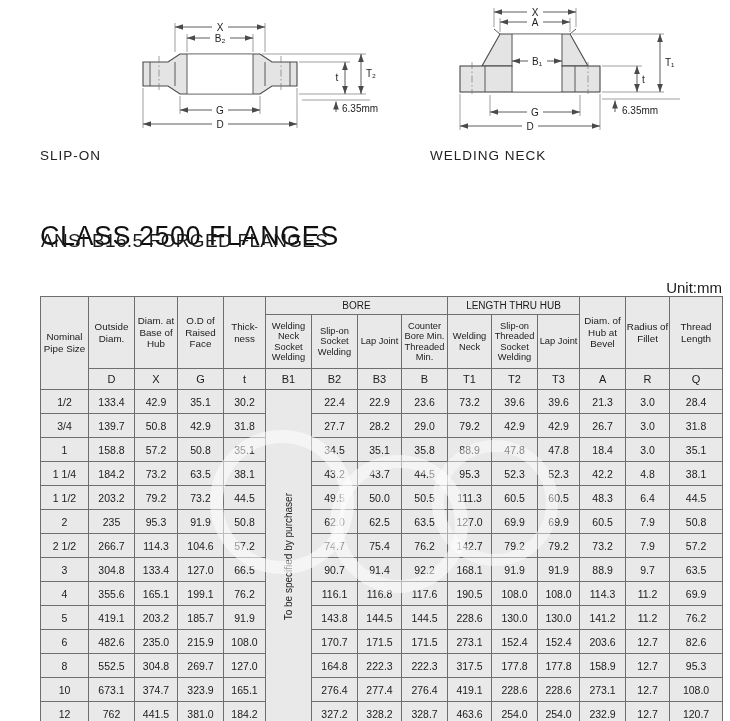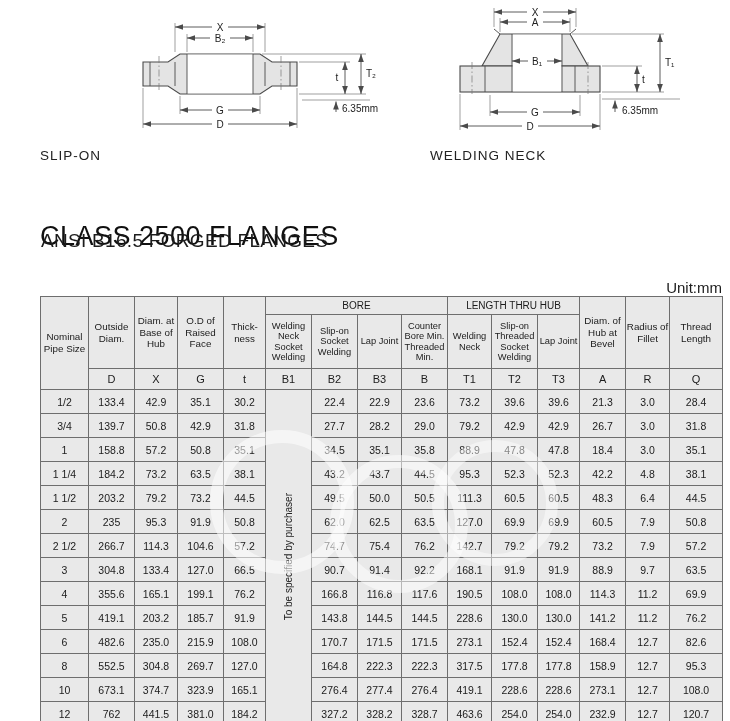--- a/index.html
+++ b/index.html
@@ -361,21 +361,21 @@
         <td>88.9</td>
         <td>9.7</td>
         <td>63.5</td>
       </tr>
       <tr>
         <td>4</td>
         <td>355.6</td>
         <td>165.1</td>
         <td>199.1</td>
         <td>76.2</td>
-        <td>166.8</td>
+        <td>116.1</td>
         <td>116.8</td>
         <td>117.6</td>
         <td>190.5</td>
         <td>108.0</td>
         <td>108.0</td>
         <td>114.3</td>
         <td>11.2</td>
         <td>69.9</td>
       </tr>
       <tr>
@@ -399,21 +399,21 @@
         <td>482.6</td>
         <td>235.0</td>
         <td>215.9</td>
         <td>108.0</td>
         <td>170.7</td>
         <td>171.5</td>
         <td>171.5</td>
         <td>273.1</td>
         <td>152.4</td>
         <td>152.4</td>
-        <td>168.4</td>
+        <td>203.6</td>
         <td>12.7</td>
         <td>82.6</td>
       </tr>
       <tr>
         <td>8</td>
         <td>552.5</td>
         <td>304.8</td>
         <td>269.7</td>
         <td>127.0</td>
         <td>164.8</td>

